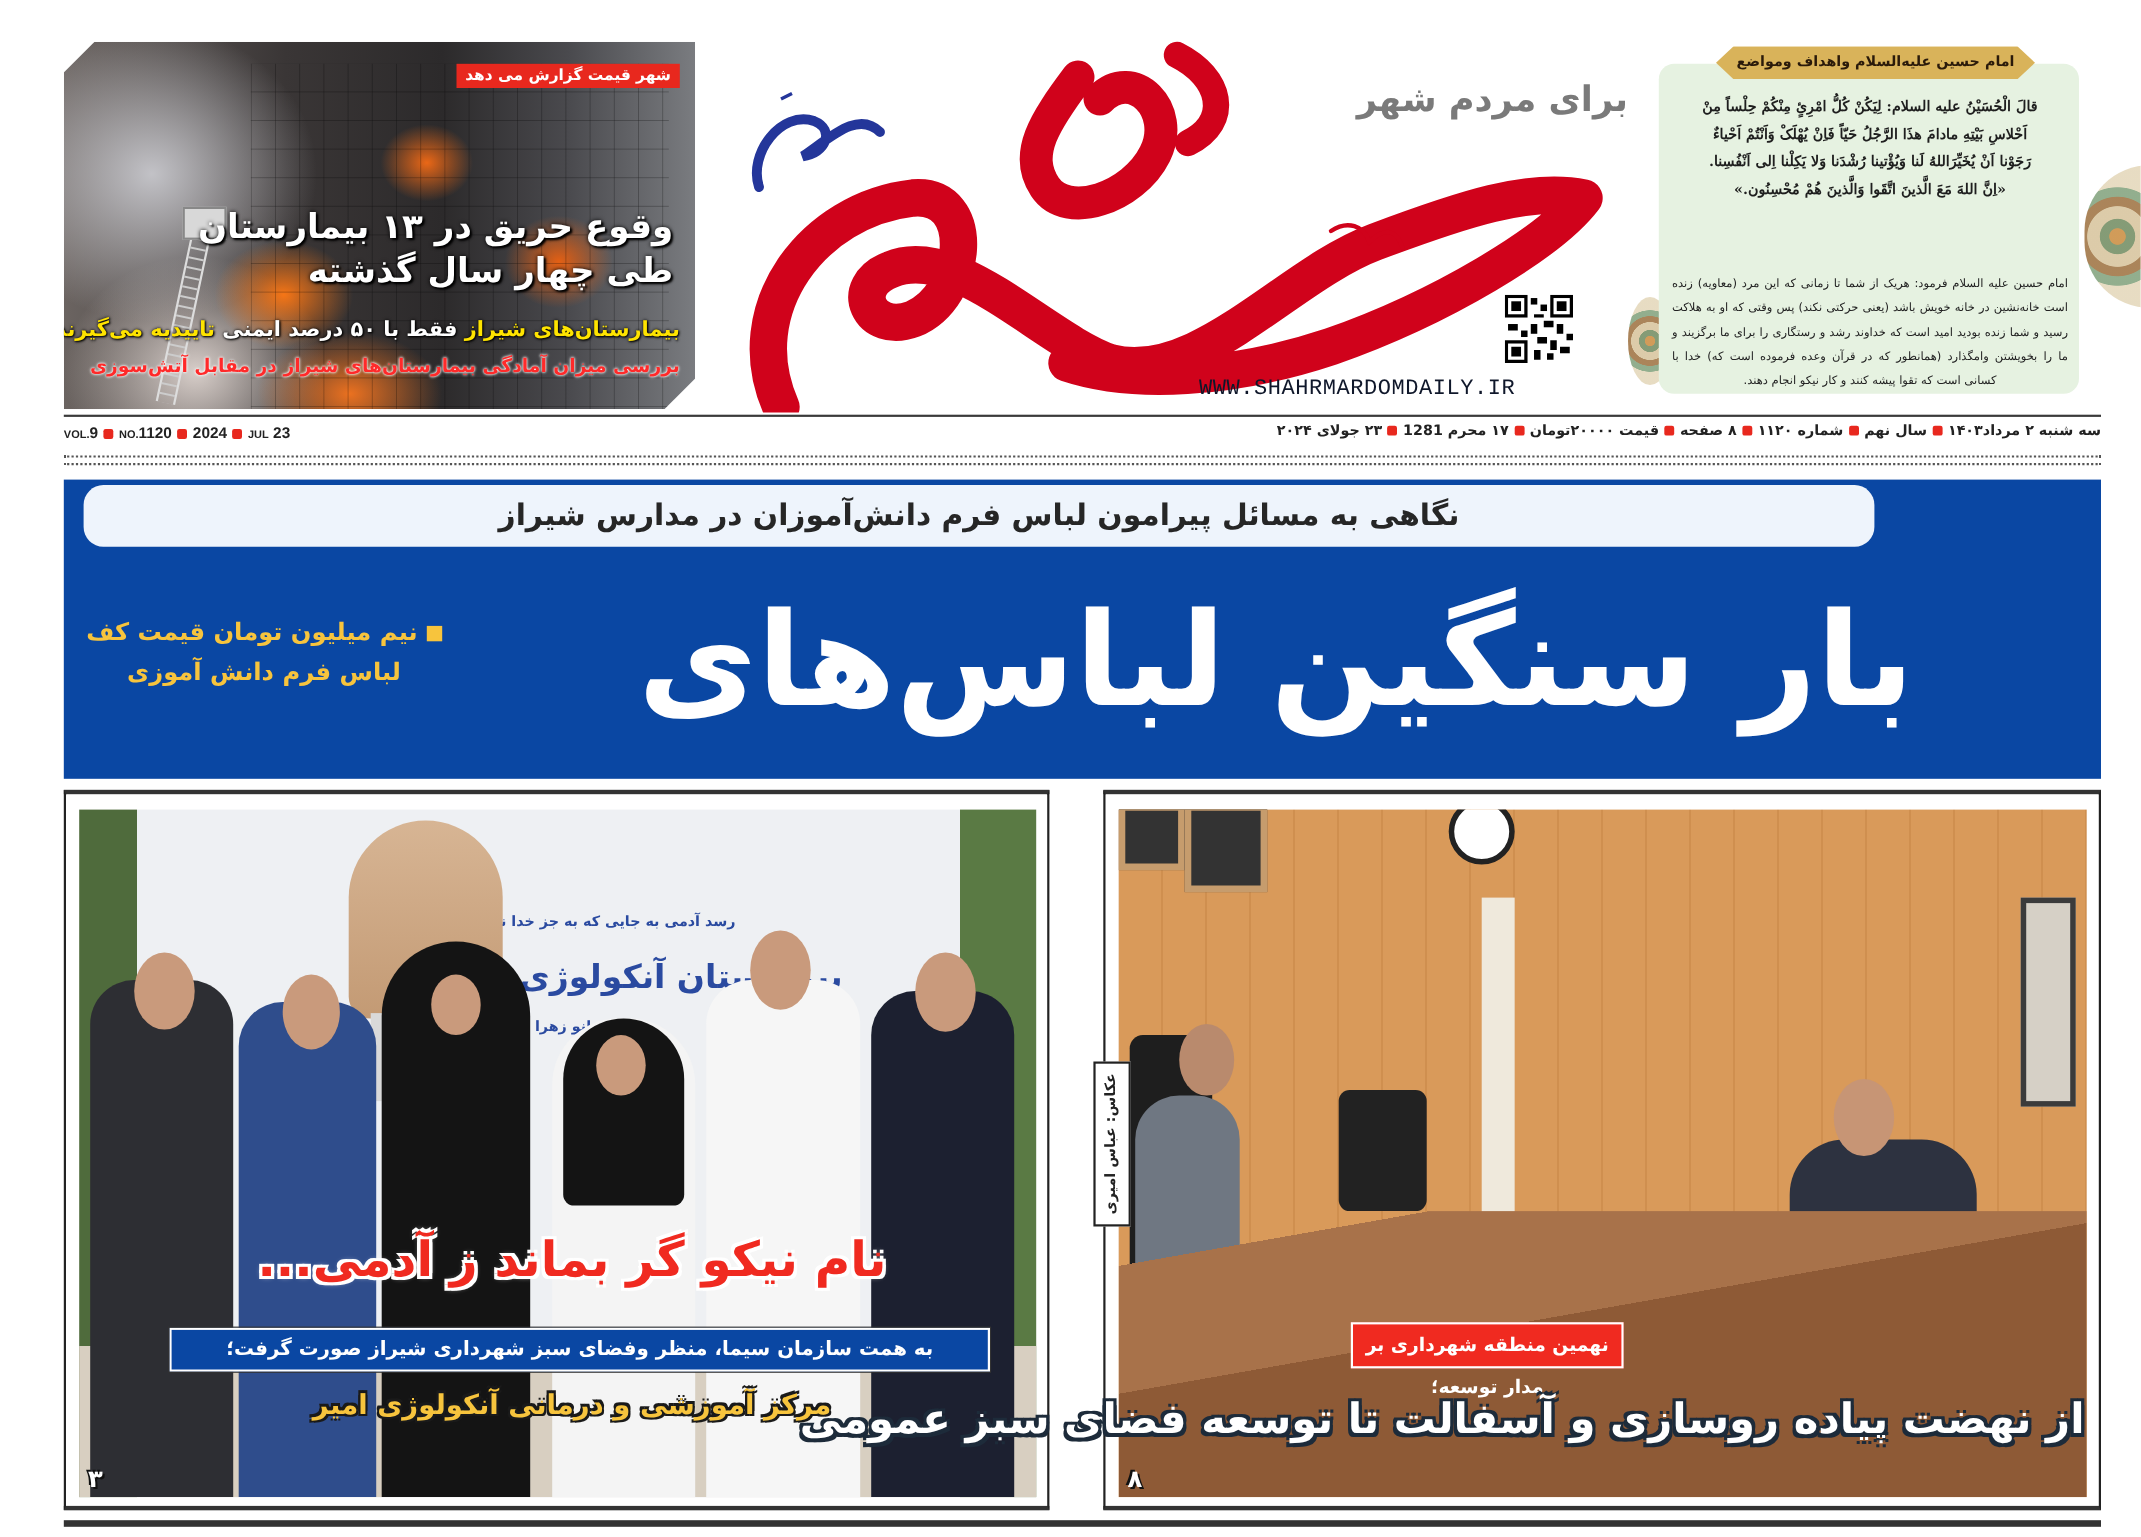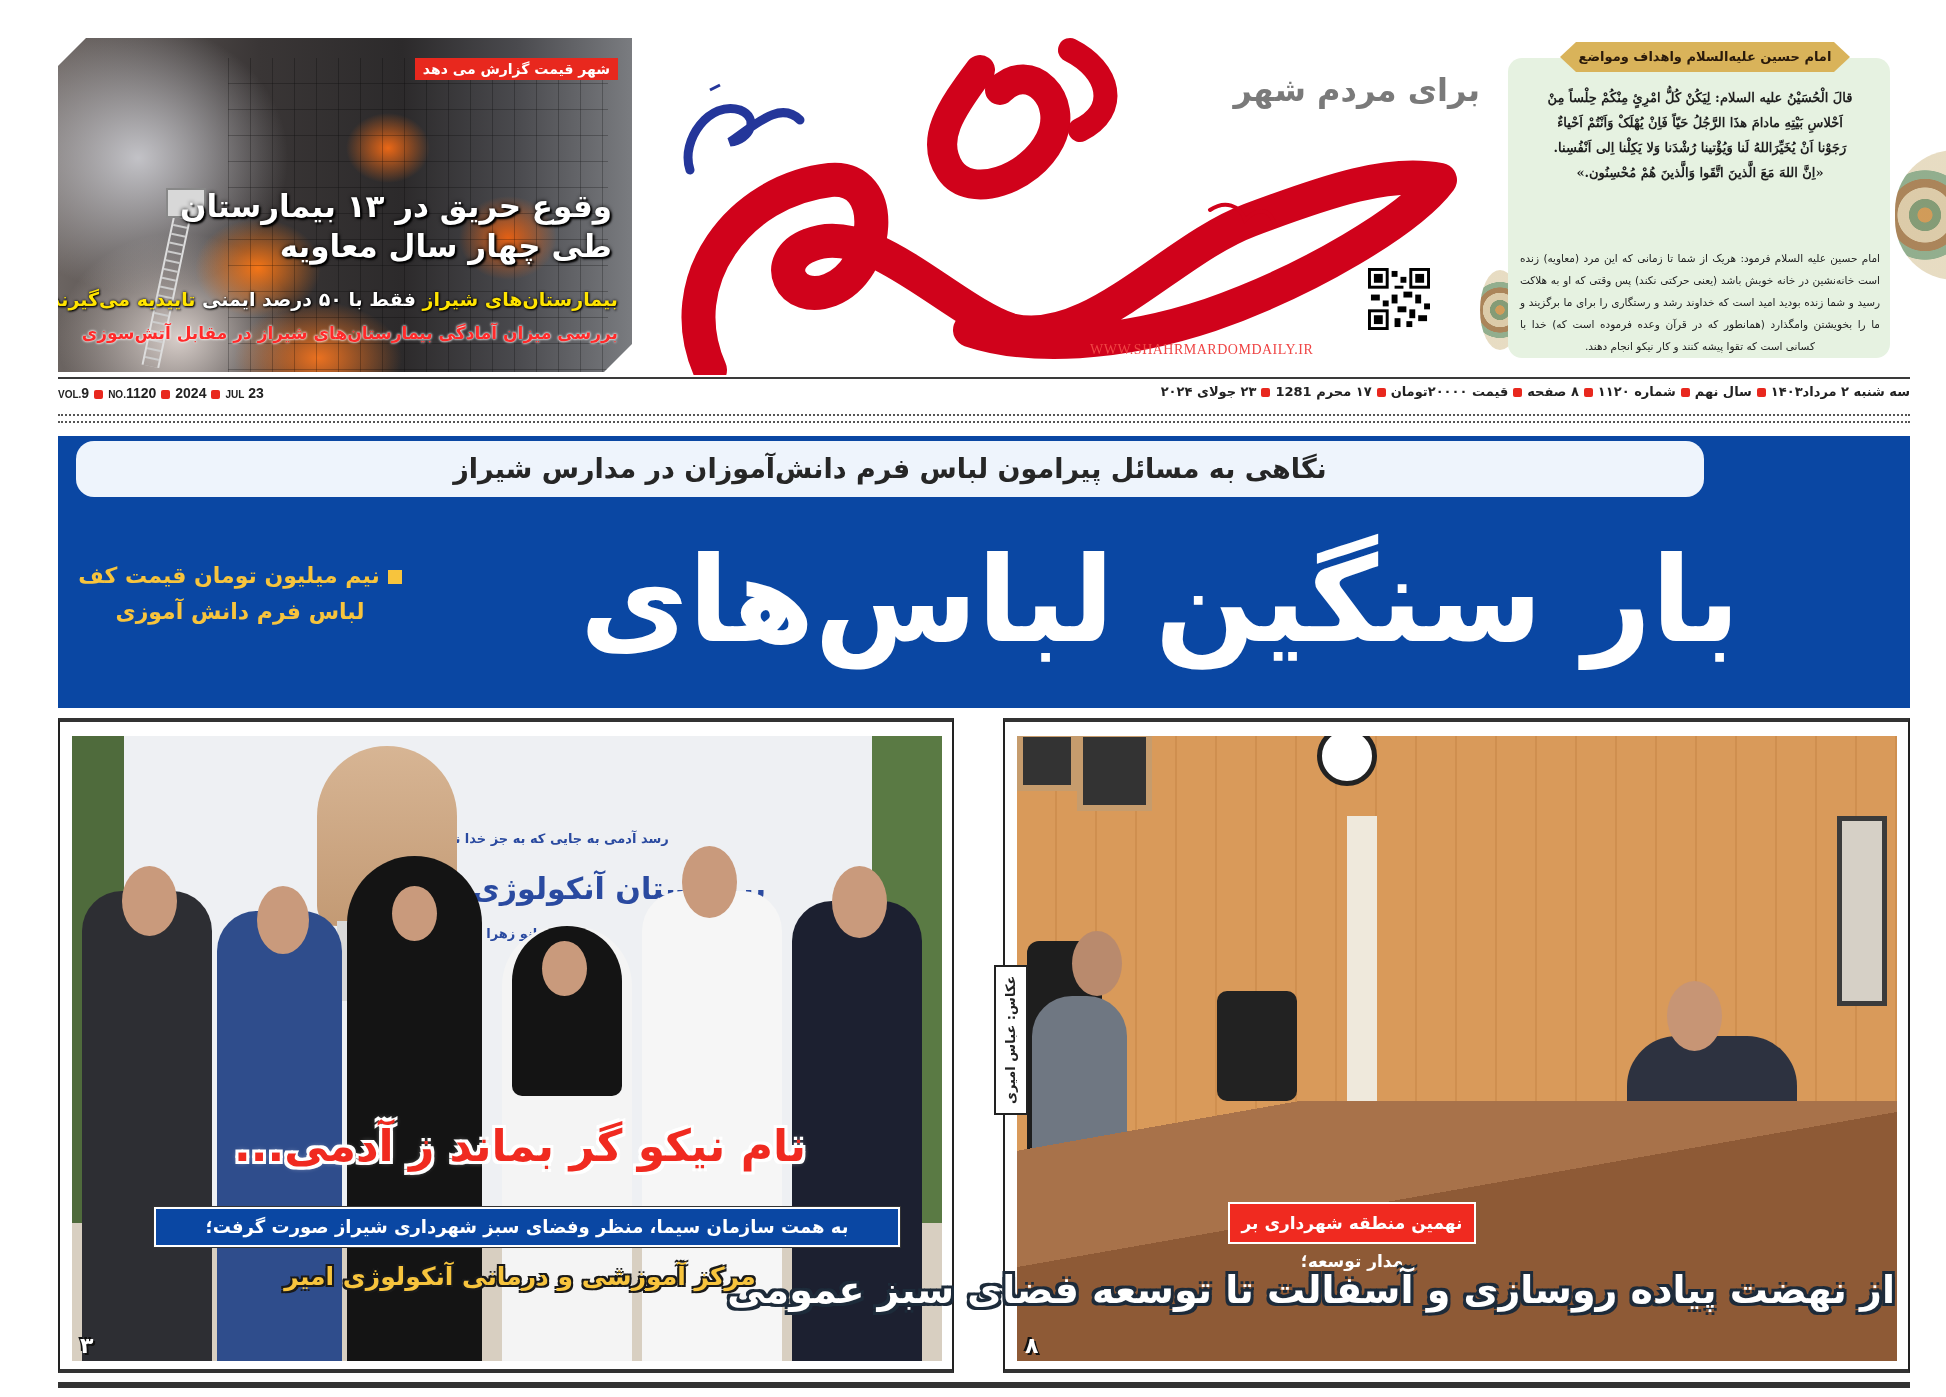--- a/index.html
+++ b/index.html
@@ -51,21 +51,21 @@
   }
   #fire-sub1 .y { color: #ffe400; }
   #fire-sub2 {
     right: 14px; top: 285px; color: #ff2a2a; font-weight: bold; font-size: 17px;
     text-shadow: 0 0 3px #fff, 0 0 2px #fff; white-space: nowrap;
   }
 
   
   #logo-area { left: 650px; top: 30px; width: 840px; height: 345px; }
   #tagline { right: 10px; top: 18px; font-size: 32px; font-weight: bold; color: #7a7a7a; margin-top: 23px; }
-  #website { left: 440px; top: 312px; font-family: Liberation Serif, serif; font-size: 14px; color: #ef4444; letter-spacing: 0.5px; }
+  #website { left: 440px; top: 312px; font-family: Liberation Mono, monospace; font-size: 20px; color: #0f172a; letter-spacing: 0.5px; }
   #qr { left: 718px; top: 238px; width: 62px; height: 62px; }
 
   
   #hadith-box {
     left: 1508px; top: 58px; width: 382px; height: 300px;
     background: #e6f2e1; border-radius: 14px;
   }
   #hadith-title-wrap {
     left: 1560px; top: 42px; width: 290px; height: 30px;
     background: #d9b35a;
@@ -175,21 +175,21 @@
 </head>
 <body>
 
 <div id="fire-box" class="abs">
   <div class="grid-lines"></div>
   <div class="ladder"></div>
   <div class="ladder-cage"></div>
   <div id="fire-tag" class="abs rtl">شهر قیمت گزارش می دهد</div>
   <div id="fire-headline" class="abs rtl">
     <div>وقوع حریق در ۱۳ بیمارستان</div>
-    <div>طی چهار سال معاویه</div>
+    <div>طی چهار سال گذشته</div>
   </div>
   <div id="fire-sub1" class="abs rtl">
     <span class="y">بیمارستان‌های شیراز</span><span> فقط با ۵۰ درصد ایمنی </span><span class="y">تاییدیه می‌گیرند</span>
   </div>
   <div id="fire-sub2" class="abs rtl">بررسی میزان آمادگی بیمارستان‌های شیراز در مقابل آتش‌سوزی</div>
 </div>
 
 <div id="logo-area" class="abs">
   <svg class="abs" style="left:0;top:0" width="840" height="345" viewBox="0 0 840 345">
 

